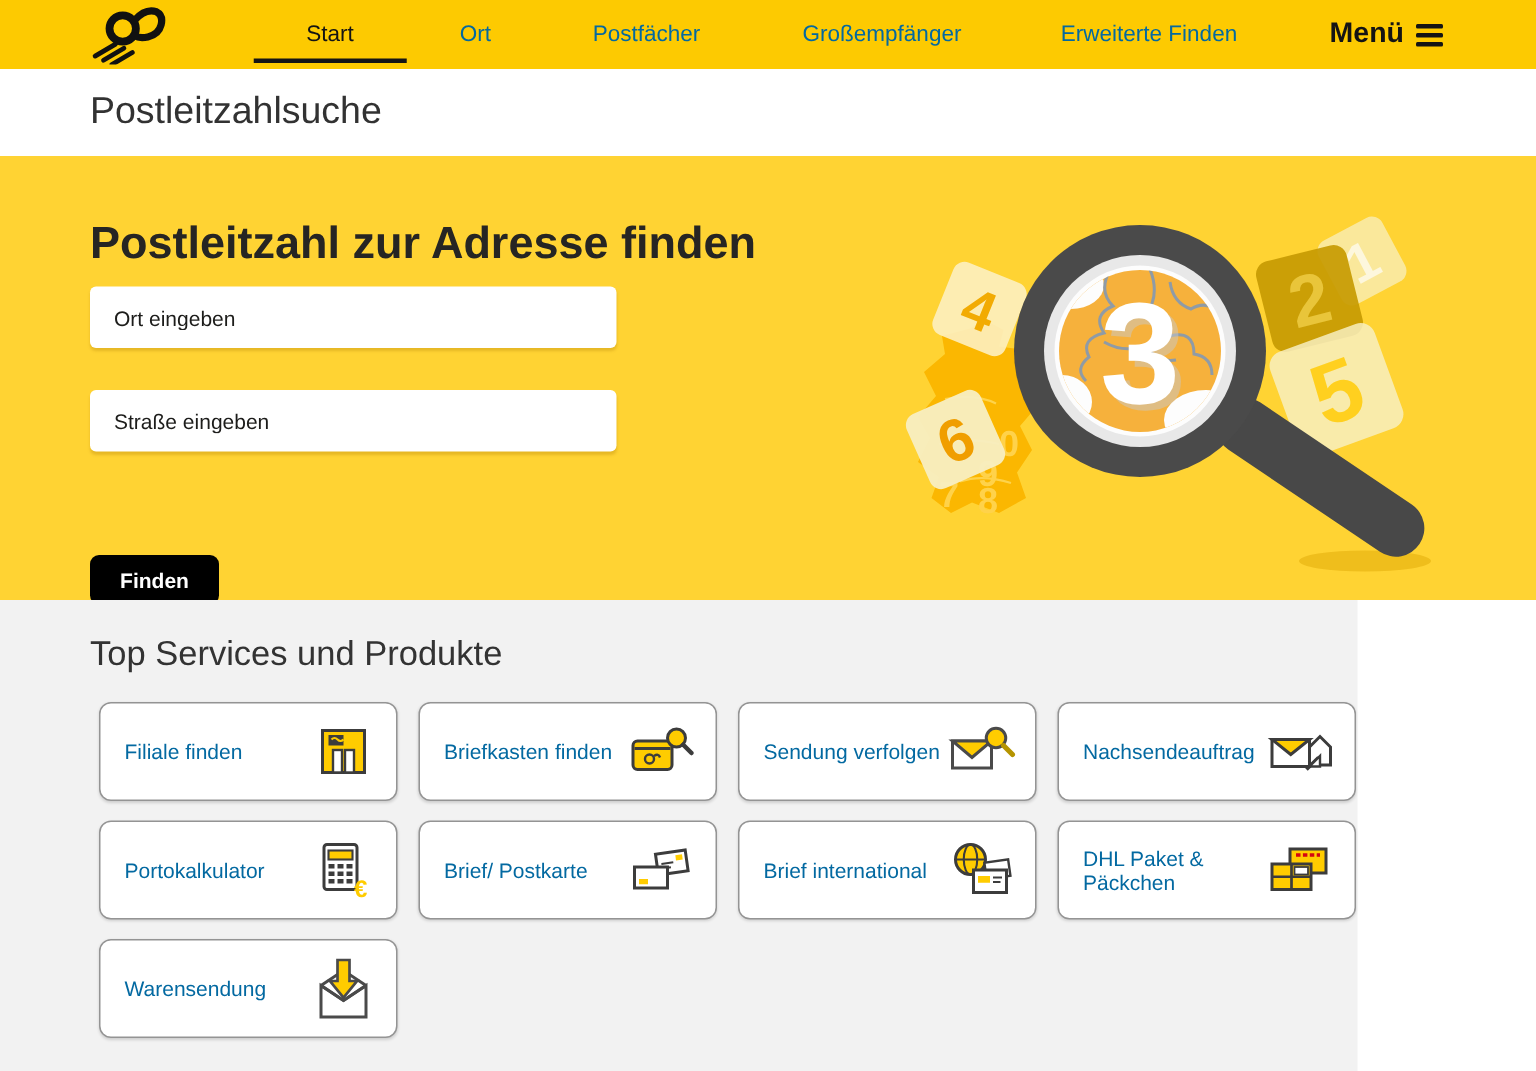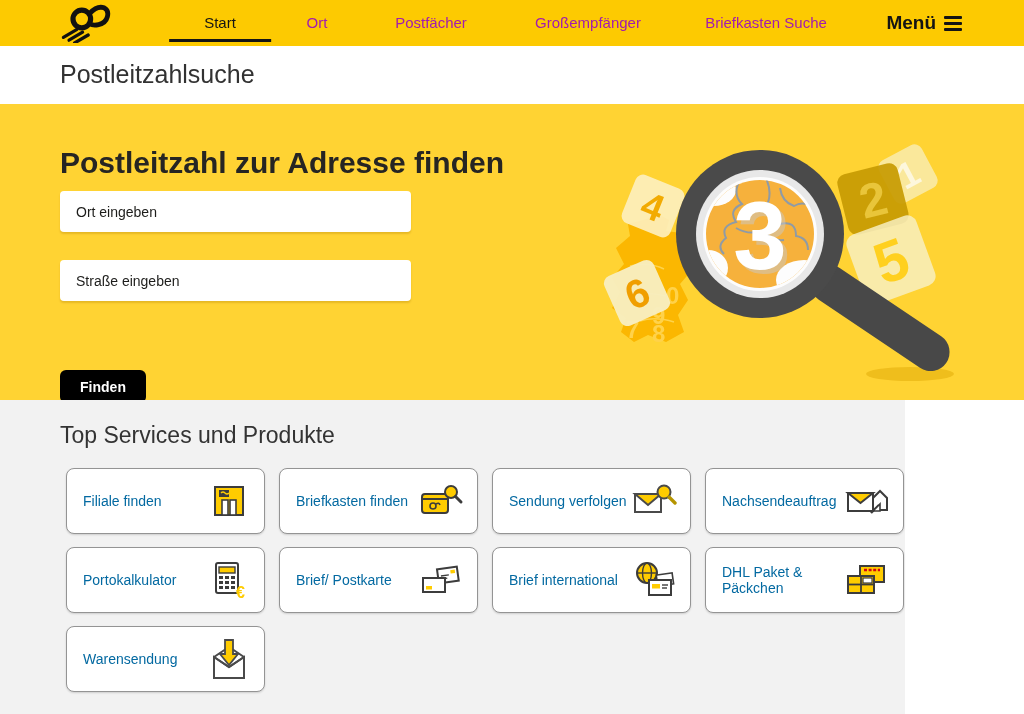--- a/index.html
+++ b/index.html
@@ -3,21 +3,21 @@
 <meta charset="utf-8">
 <style>
   * { margin:0; padding:0; box-sizing:border-box; }
   html,body { width:1024px; height:714px; overflow:hidden; }
   body { font-family:"Liberation Sans", sans-serif; background:#fff; position:relative; }
 
   
   .topbar { position:absolute; left:0; top:0; width:1024px; height:46px; background:#fdca01; }
   .logo { position:absolute; left:56px; top:3px; width:58px; height:40px; cursor:pointer; }
   .nav-tab { position:absolute; top:0; height:46px; line-height:46px; transform:translateX(-50%);
-             font-size:15px; color:#a21caf; cursor:pointer; white-space:nowrap; }
+             font-size:15px; color:#0369a1; cursor:pointer; white-space:nowrap; }
   .nav-tab.active { color:#141414; font-weight:400; }
   .nav-tab.active .underline { position:absolute; left:50%; transform:translateX(-50%);
              bottom:4px; width:102px; height:3px; background:#141414; }
   .menu-btn { position:absolute; right:62px; top:0; height:46px; display:flex; align-items:center;
               gap:8px; color:#141414; font-size:19px; font-weight:700; cursor:pointer; }
   .burger { display:flex; flex-direction:column; gap:3px; }
   .burger span { width:18px; height:3px; background:#141414; border-radius:1px; }
 
   
   .titlebar { position:absolute; left:0; top:46px; width:1024px; height:58px; background:#ffffff; }
@@ -63,21 +63,21 @@
     </g>
   </svg>
 
   <div class="nav-tab active" style="left:220px">
     <span>Start</span>
     <div class="underline"></div>
   </div>
   <div class="nav-tab" style="left:317px">Ort</div>
   <div class="nav-tab" style="left:431px">Postfächer</div>
   <div class="nav-tab" style="left:588px">Großempfänger</div>
-  <div class="nav-tab" style="left:766px">Briefkasten Suche</div>
+  <div class="nav-tab" style="left:766px">Erweiterte Finden</div>
 
   <div class="menu-btn">
     <span>Menü</span>
     <span class="burger">
       <span></span>
         <span></span>
         <span></span>
     </span>
   </div>
 </div>

